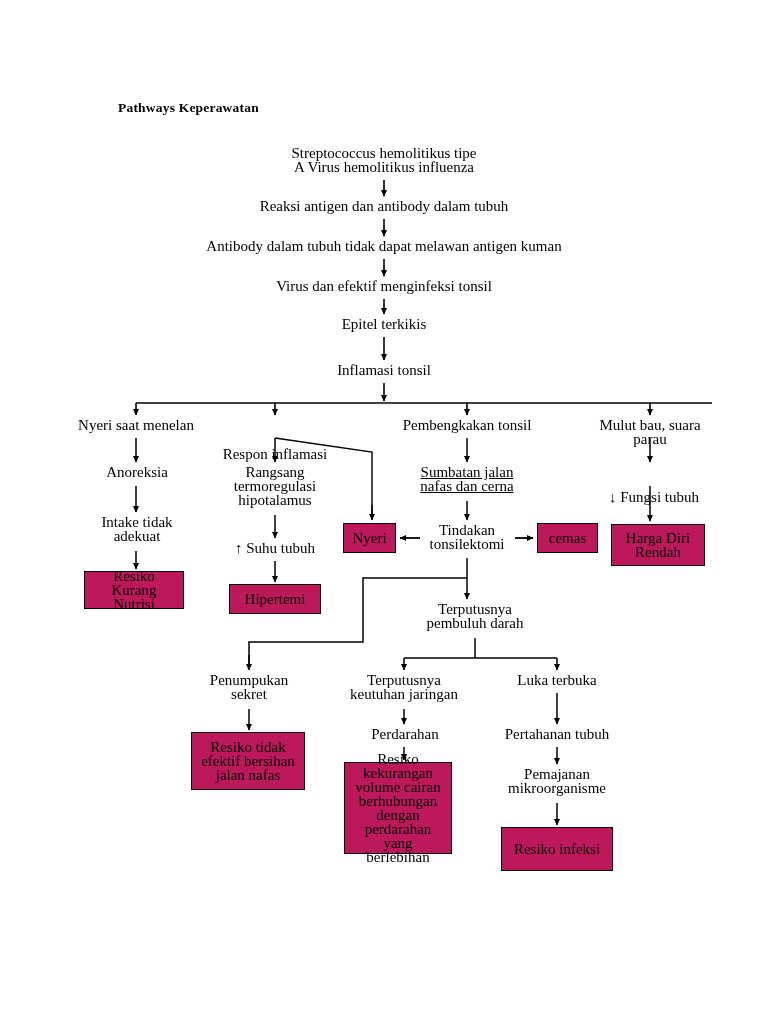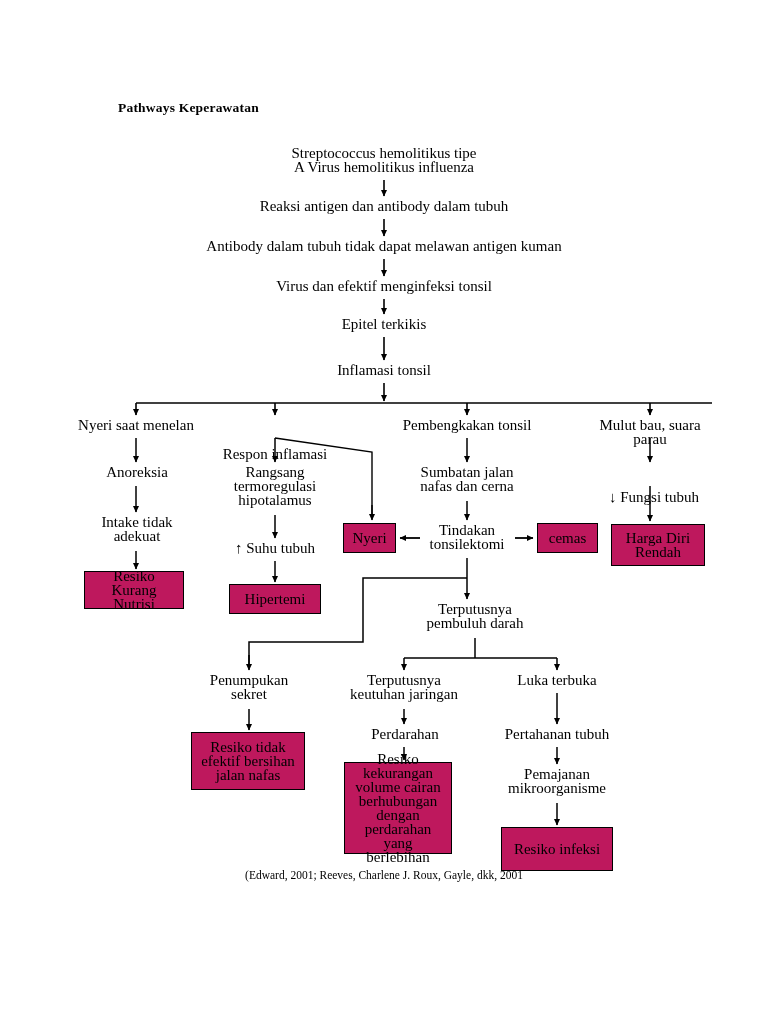--- a/index.html
+++ b/index.html
@@ -163,21 +163,21 @@
       <div class="node" style="left: 315px; top: 317px; width: 138px;"><span>Epitel terkikis</span></div>
       <div class="node" style="left: 314px; top: 363px; width: 140px;"><span>Inflamasi tonsil</span></div>
       <div class="node" style="left: 70px; top: 418px; width: 132px;"><span>Nyeri saat menelan</span></div>
       <div class="node" style="left: 214px; top: 418px; width: 122px; margin-top: 29px;"><span>Respon inflamasi</span></div>
       <div class="node" style="left: 402px; top: 418px; width: 130px;"><span>Pembengkakan tonsil</span></div>
       <div class="node" style="left: 581px; top: 418px; width: 138px;"><span>Mulut bau, suara parau</span></div>
       <div class="node" style="left: 96px; top: 465px; width: 82px;"><span>Anoreksia</span></div>
       <div class="node" style="left: 229px; top: 465px; width: 92px;"><span>Rangsang
 termoregulasi
 hipotalamus</span></div>
-      <div class="node" style="left: 416px; top: 465px; width: 102px;"><span>Sumbatan jalan
+      <div class="node" style="left: 416px; top: 465px; width: 102px; text-decoration: underline;"><span>Sumbatan jalan
 nafas dan cerna</span></div>
       <div class="node" style="left: 604px; top: 490px; width: 100px;"><span>↓ Fungsi tubuh</span></div>
       <div class="node" style="left: 96px; top: 515px; width: 82px;"><span>Intake tidak
 adekuat</span></div>
       <div class="node" style="left: 228px; top: 541px; width: 94px;"><span>↑ Suhu tubuh</span></div>
       <div class="node boxed" style="left: 343px; top: 523px; width: 53px; height: 30px;"><span>Nyeri</span></div>
       <div class="node" style="left: 424px; top: 523px; width: 86px;"><span>Tindakan
 tonsilektomi</span></div>
       <div class="node boxed" style="left: 537px; top: 523px; width: 61px; height: 30px;"><span>cemas</span></div>
       <div class="node boxed" style="left: 611px; top: 524px; width: 94px; height: 42px;"><span>Harga Diri
@@ -200,15 +200,14 @@
       <div class="node" style="left: 504px; top: 767px; width: 106px;"><span>Pemajanan
 mikroorganisme</span></div>
       <div class="node boxed" style="left: 344px; top: 762px; width: 108px; height: 92px;"><span>Resiko kekurangan
 volume cairan
 berhubungan dengan
 perdarahan yang
 berlebihan</span></div>
       <div class="node boxed" style="left: 501px; top: 827px; width: 112px; height: 44px;"><span>Resiko infeksi</span></div>
     </div>
 
-  <div id="citation">(Edward, 2001; Reeves, Charlene J. Roux, Gayle, dkk, 2001</div>
 
 </div>
 
 </body></html>

